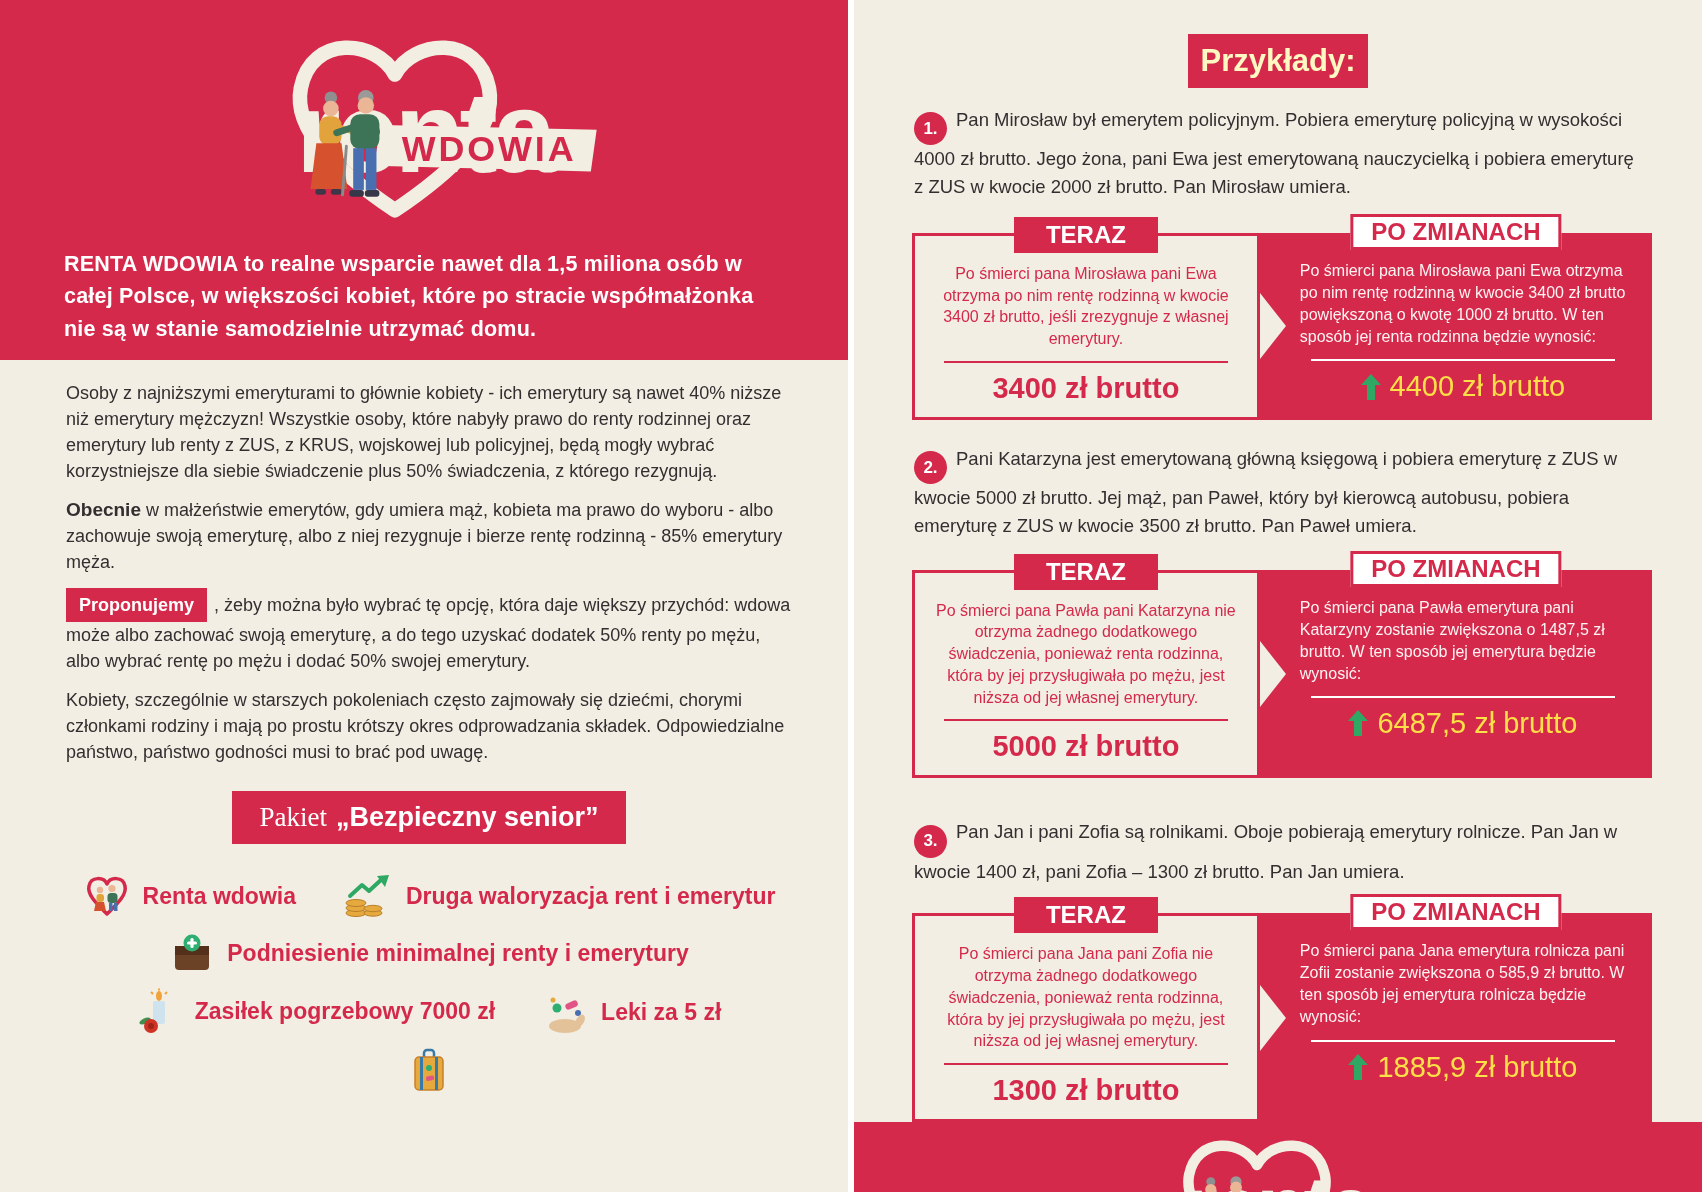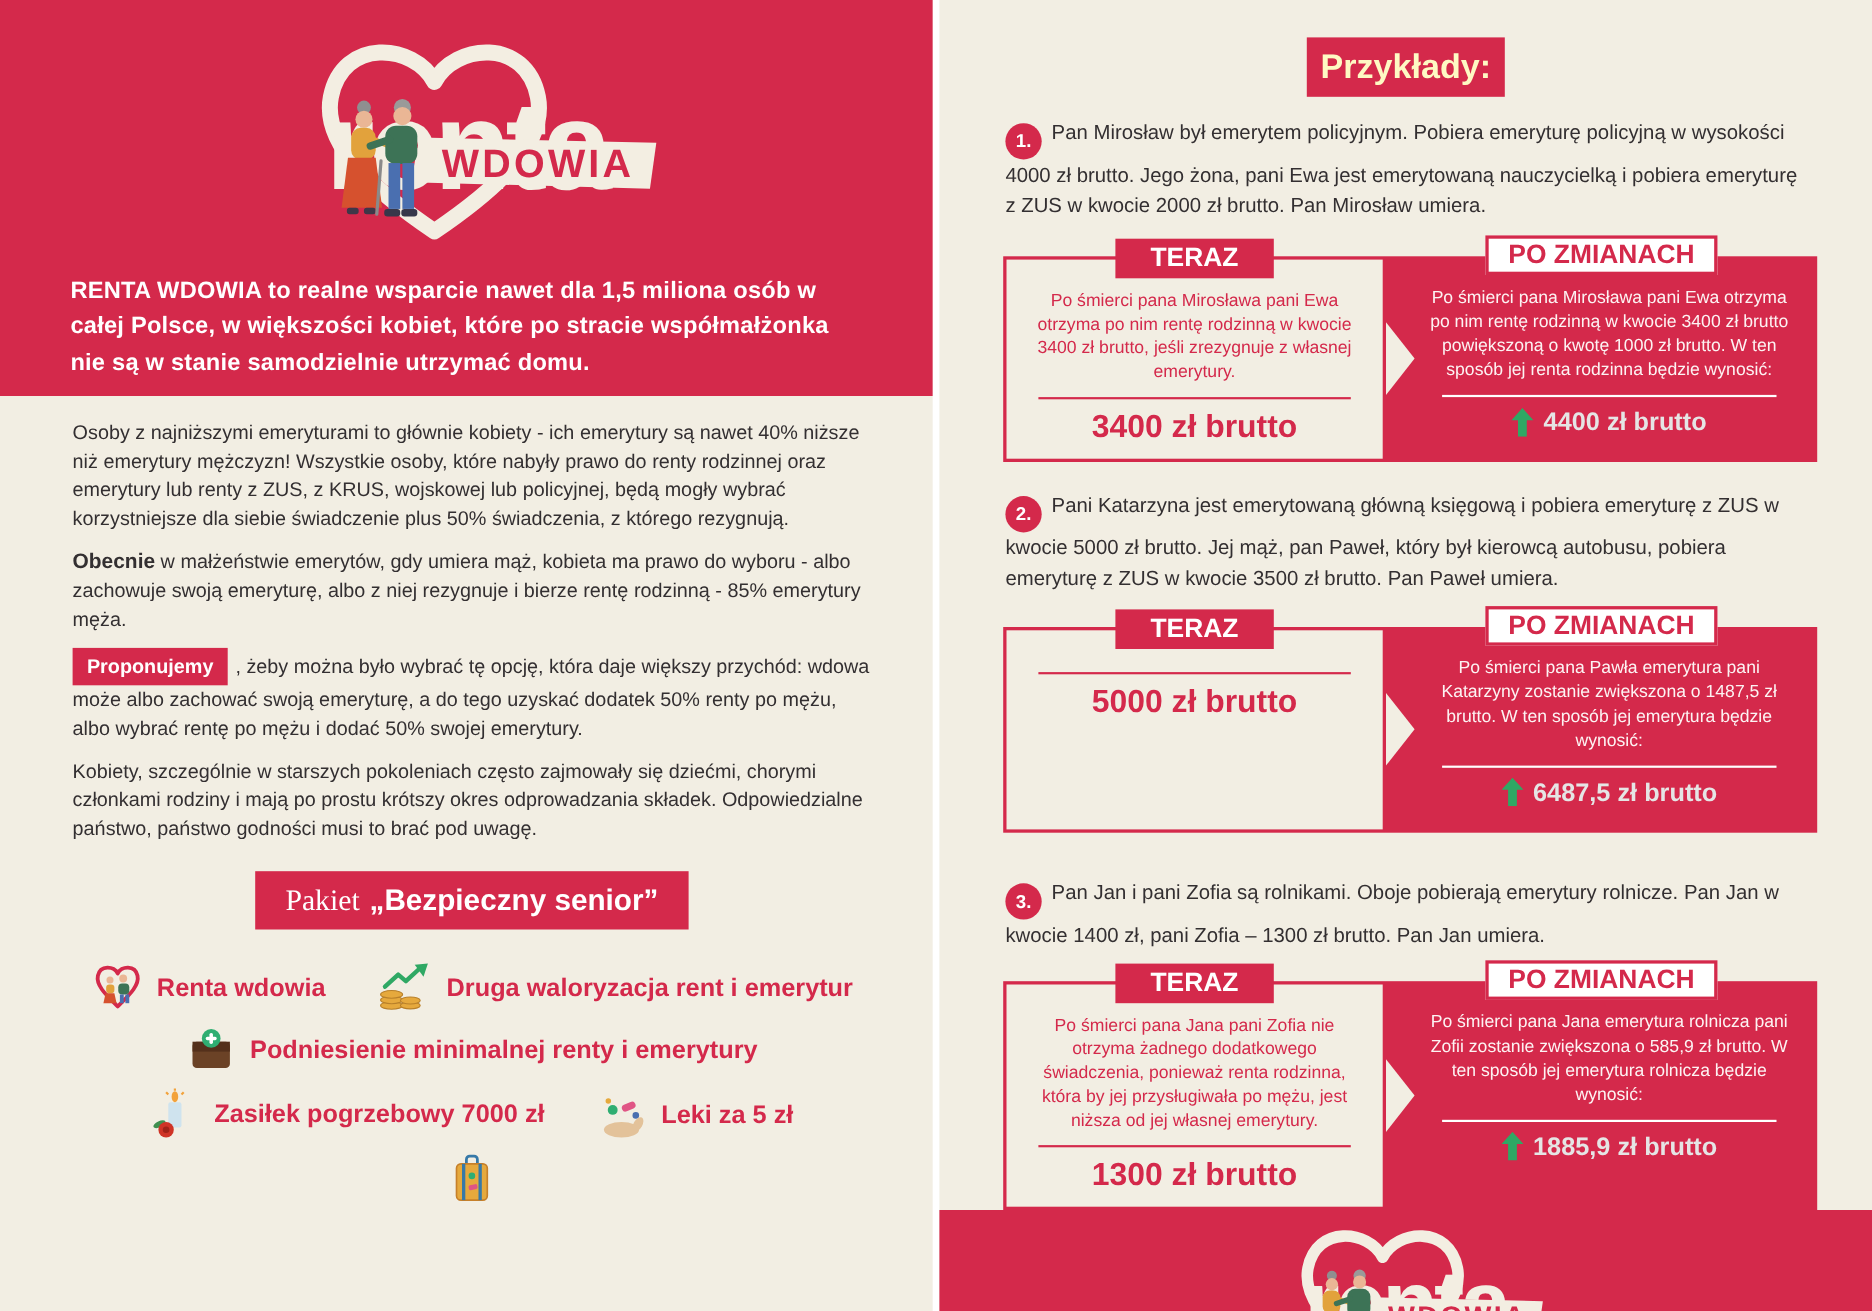--- a/index.html
+++ b/index.html
@@ -32,34 +32,34 @@
   .rp-header{margin:34px auto 0 auto;background:#d4294b;color:#fef9c3;font-weight:800;font-size:31px;padding:9px 12px;}
   .intro{margin:0 60px 0 60px;font-size:18.5px;line-height:1.5;color:#332f31;}
   .e1 .intro{margin-top:18px;}
   .e2 .intro{margin-top:25px;}
   .e3 .intro{margin-top:40px;}
   .num-badge{display:inline-flex;align-items:center;justify-content:center;width:33px;height:33px;border-radius:50%;background:#d4294b;color:#ffffff;font-weight:800;font-size:17px;margin-right:9px;vertical-align:-8px;}
   .compare-row{display:flex;margin:32px 50px 0 58px;align-items:stretch;}
   .e2 .compare-row{margin-top:30px;}
   .e3 .compare-row{margin-top:28px;}
   .now-box{position:relative;width:47%;border:3px solid #d4294b;text-align:center;padding:27px 18px 12px 18px;box-sizing:border-box;}
-  .after-box{position:relative;width:53%;background:#d4294b;color:#ffffff;text-align:center;padding:27px 26px 12px 40px;box-sizing:border-box;}
+  .after-box{position:relative;width:53%;background:#d4294b;color:#ffffff;text-align:left;padding:27px 26px 12px 40px;box-sizing:border-box;}
   .e1 .now-box,.e1 .after-box{min-height:166px;}
   .e2 .now-box,.e2 .after-box{min-height:187px;}
   .e3 .now-box,.e3 .after-box{min-height:178px;}
   .now-title{position:absolute;top:-19px;left:50%;transform:translateX(-50%);background:#d4294b;color:#ffffff;font-weight:700;font-size:24px;padding:4px 32px;white-space:nowrap;}
   .after-title{position:absolute;top:-19px;left:50%;transform:translateX(-50%);background:#ffffff;color:#d4294b;border:3px solid #d4294b;font-weight:800;font-size:24px;padding:1px 18px;white-space:nowrap;}
   .after-notch{position:absolute;left:0;top:50%;transform:translateY(-50%);width:0;height:0;border-left:26px solid #f2eee3;border-top:33px solid transparent;border-bottom:33px solid transparent;}
   .now-text{color:#d4294b;font-size:16px;line-height:1.36;margin:0;}
   .after-text{color:#fdf3f3;font-size:16px;line-height:1.38;margin:0;}
   .sep{height:2px;width:93%;margin:11px auto 9px auto;}
   .sep-red{background:#d4294b;}
   .sep-white{background:#ffffff;}
   .now-amount{color:#d4294b;font-weight:800;font-size:29px;}
-  .after-amount{display:flex;justify-content:center;align-items:center;gap:9px;color:#e5e5e5;font-weight:700;font-size:23px;}
+  .after-amount{display:flex;justify-content:center;align-items:center;gap:9px;color:#fde047;font-weight:400;font-size:29px;}
   .rp-footer{margin-top:auto;height:156px;flex:0 0 156px;background:#d4294b;display:flex;align-items:center;justify-content:center;}
   .logo-sm{width:252px;height:140px;}
 </style>
 </head>
 <body>
 
 <div class="page">
 
   <div class="left-panel">
     <div class="left-header">
@@ -211,20 +211,21 @@
           </div>
         </div>
       </div>
     </div>
 
     <div class="example e2">
       <p class="intro"><span class="num-badge">2.</span><span>Pani Katarzyna jest emerytowaną główną księgową i pobiera emeryturę z ZUS w kwocie 5000 zł brutto. Jej mąż, pan Paweł, który był kierowcą autobusu, pobiera emeryturę z ZUS w kwocie 3500 zł brutto. Pan Paweł umiera.</span></p>
       <div class="compare-row">
         <div class="now-box">
           <div class="now-title">TERAZ</div>
+          <p class="now-text">Po śmierci pana Pawła pani Katarzyna nie otrzyma żadnego dodatkowego świadczenia, ponieważ renta rodzinna, która by jej przysługiwała po mężu, jest niższa od jej własnej emerytury.</p>
           <div class="sep sep-red"></div>
           <div class="now-amount">5000 zł brutto</div>
         </div>
         <div class="after-box">
           <div class="after-notch"></div>
           <div class="after-title">PO ZMIANACH</div>
           <p class="after-text">Po śmierci pana Pawła emerytura pani Katarzyny zostanie zwiększona o 1487,5 zł brutto. W ten sposób jej emerytura będzie wynosić:</p>
           <div class="sep sep-white"></div>
           <div class="after-amount">
             <svg width="20" height="26" viewBox="0 0 20 26">

